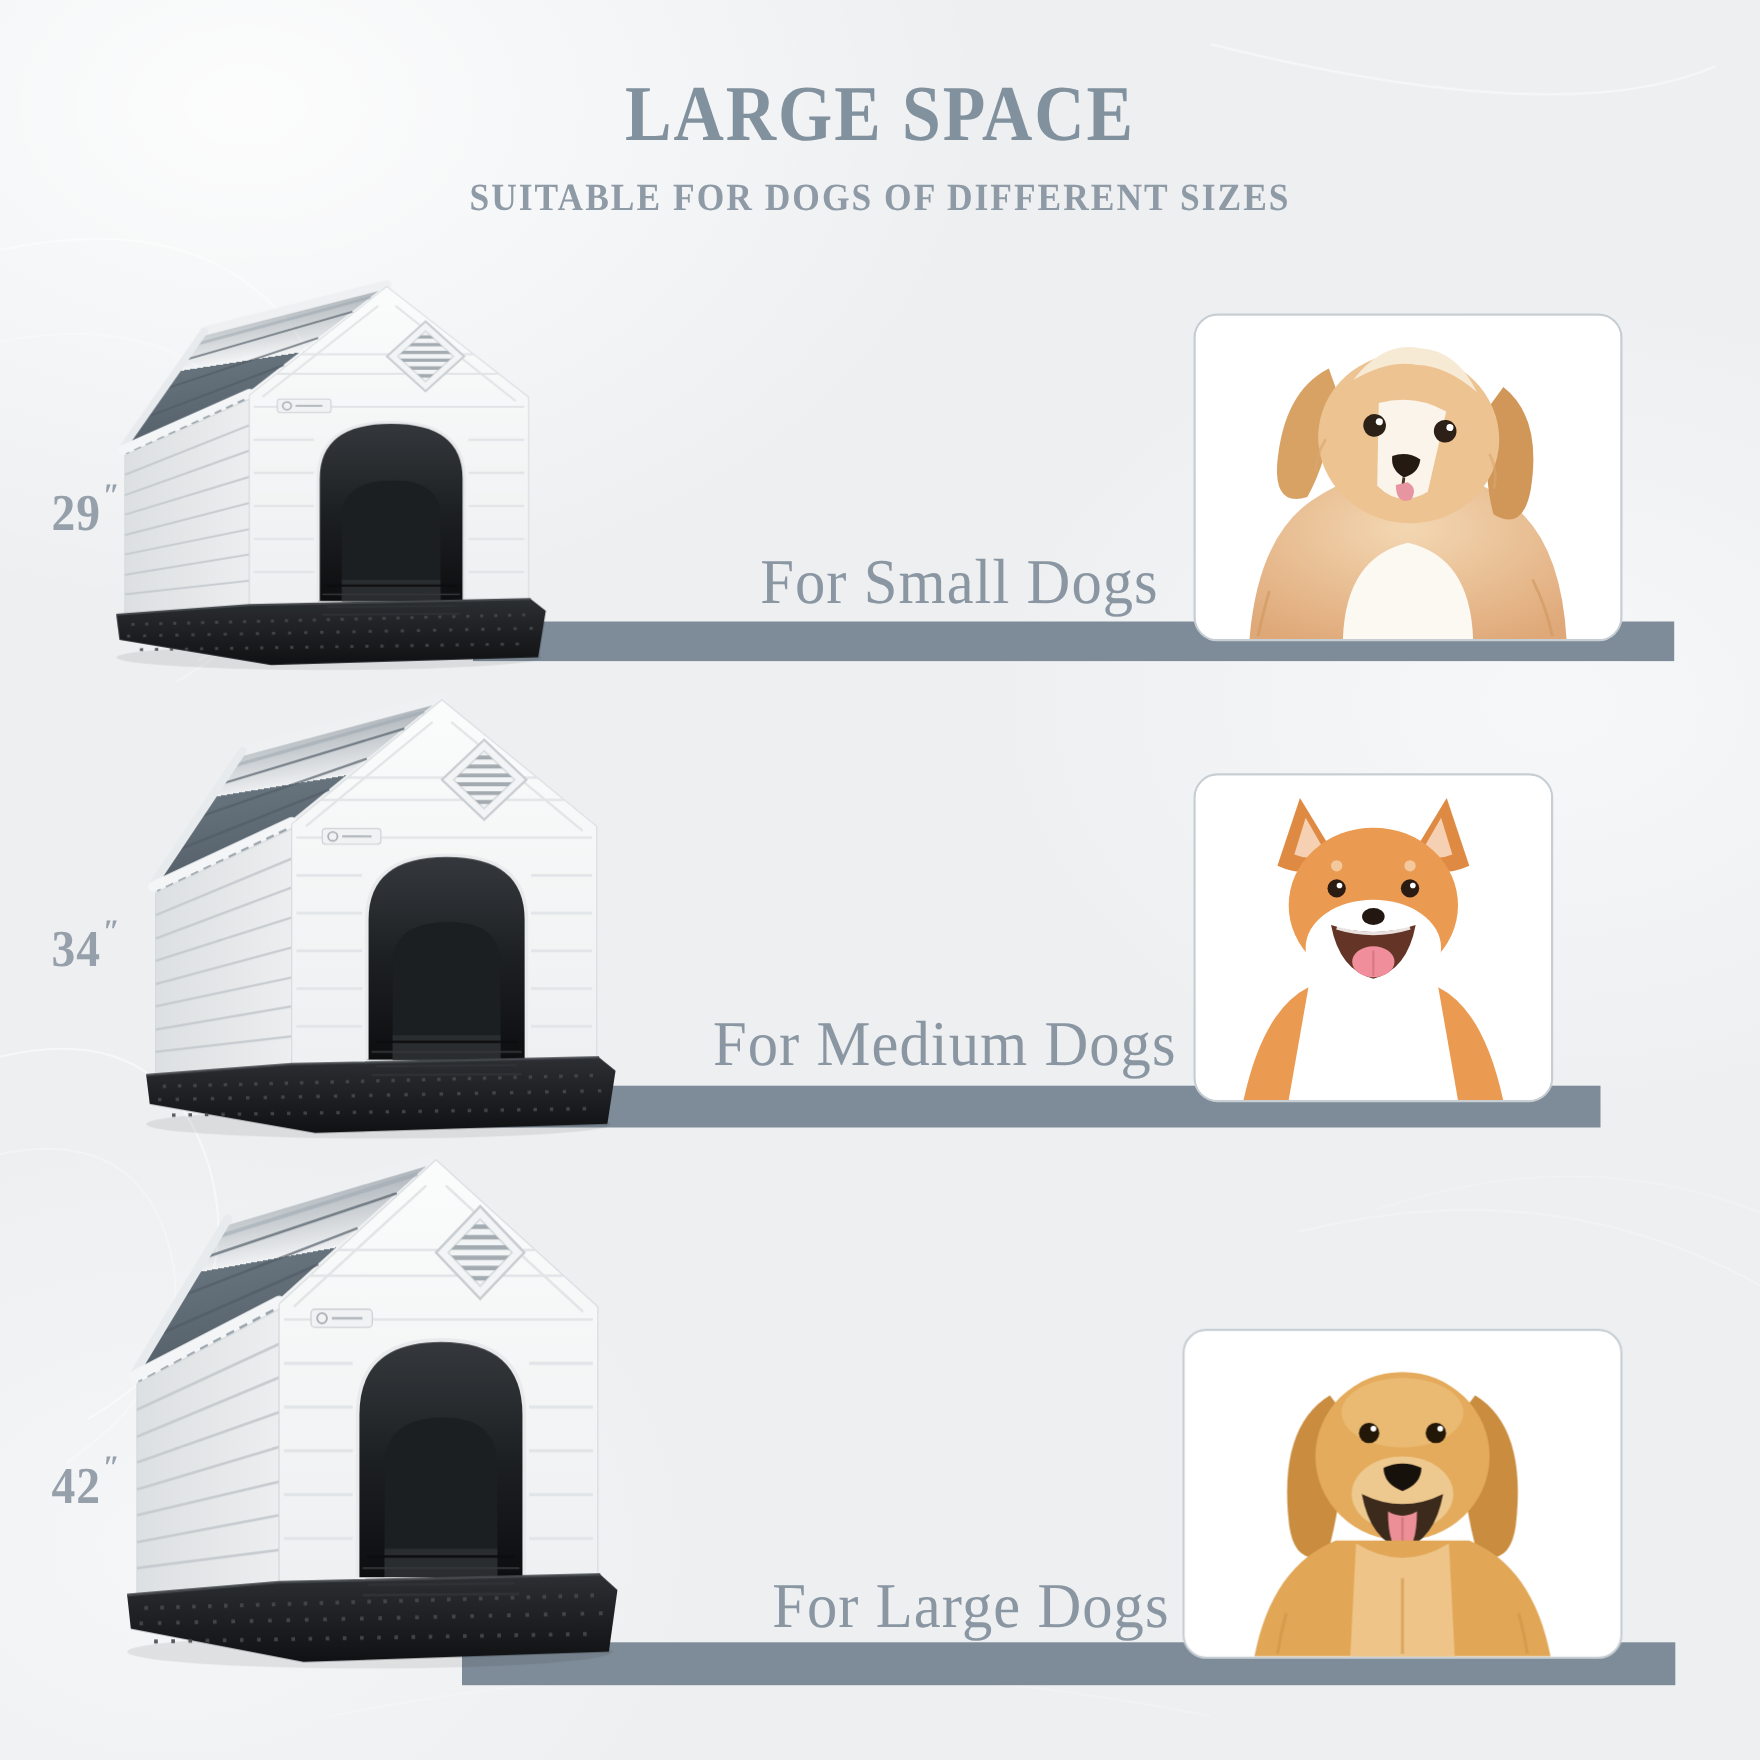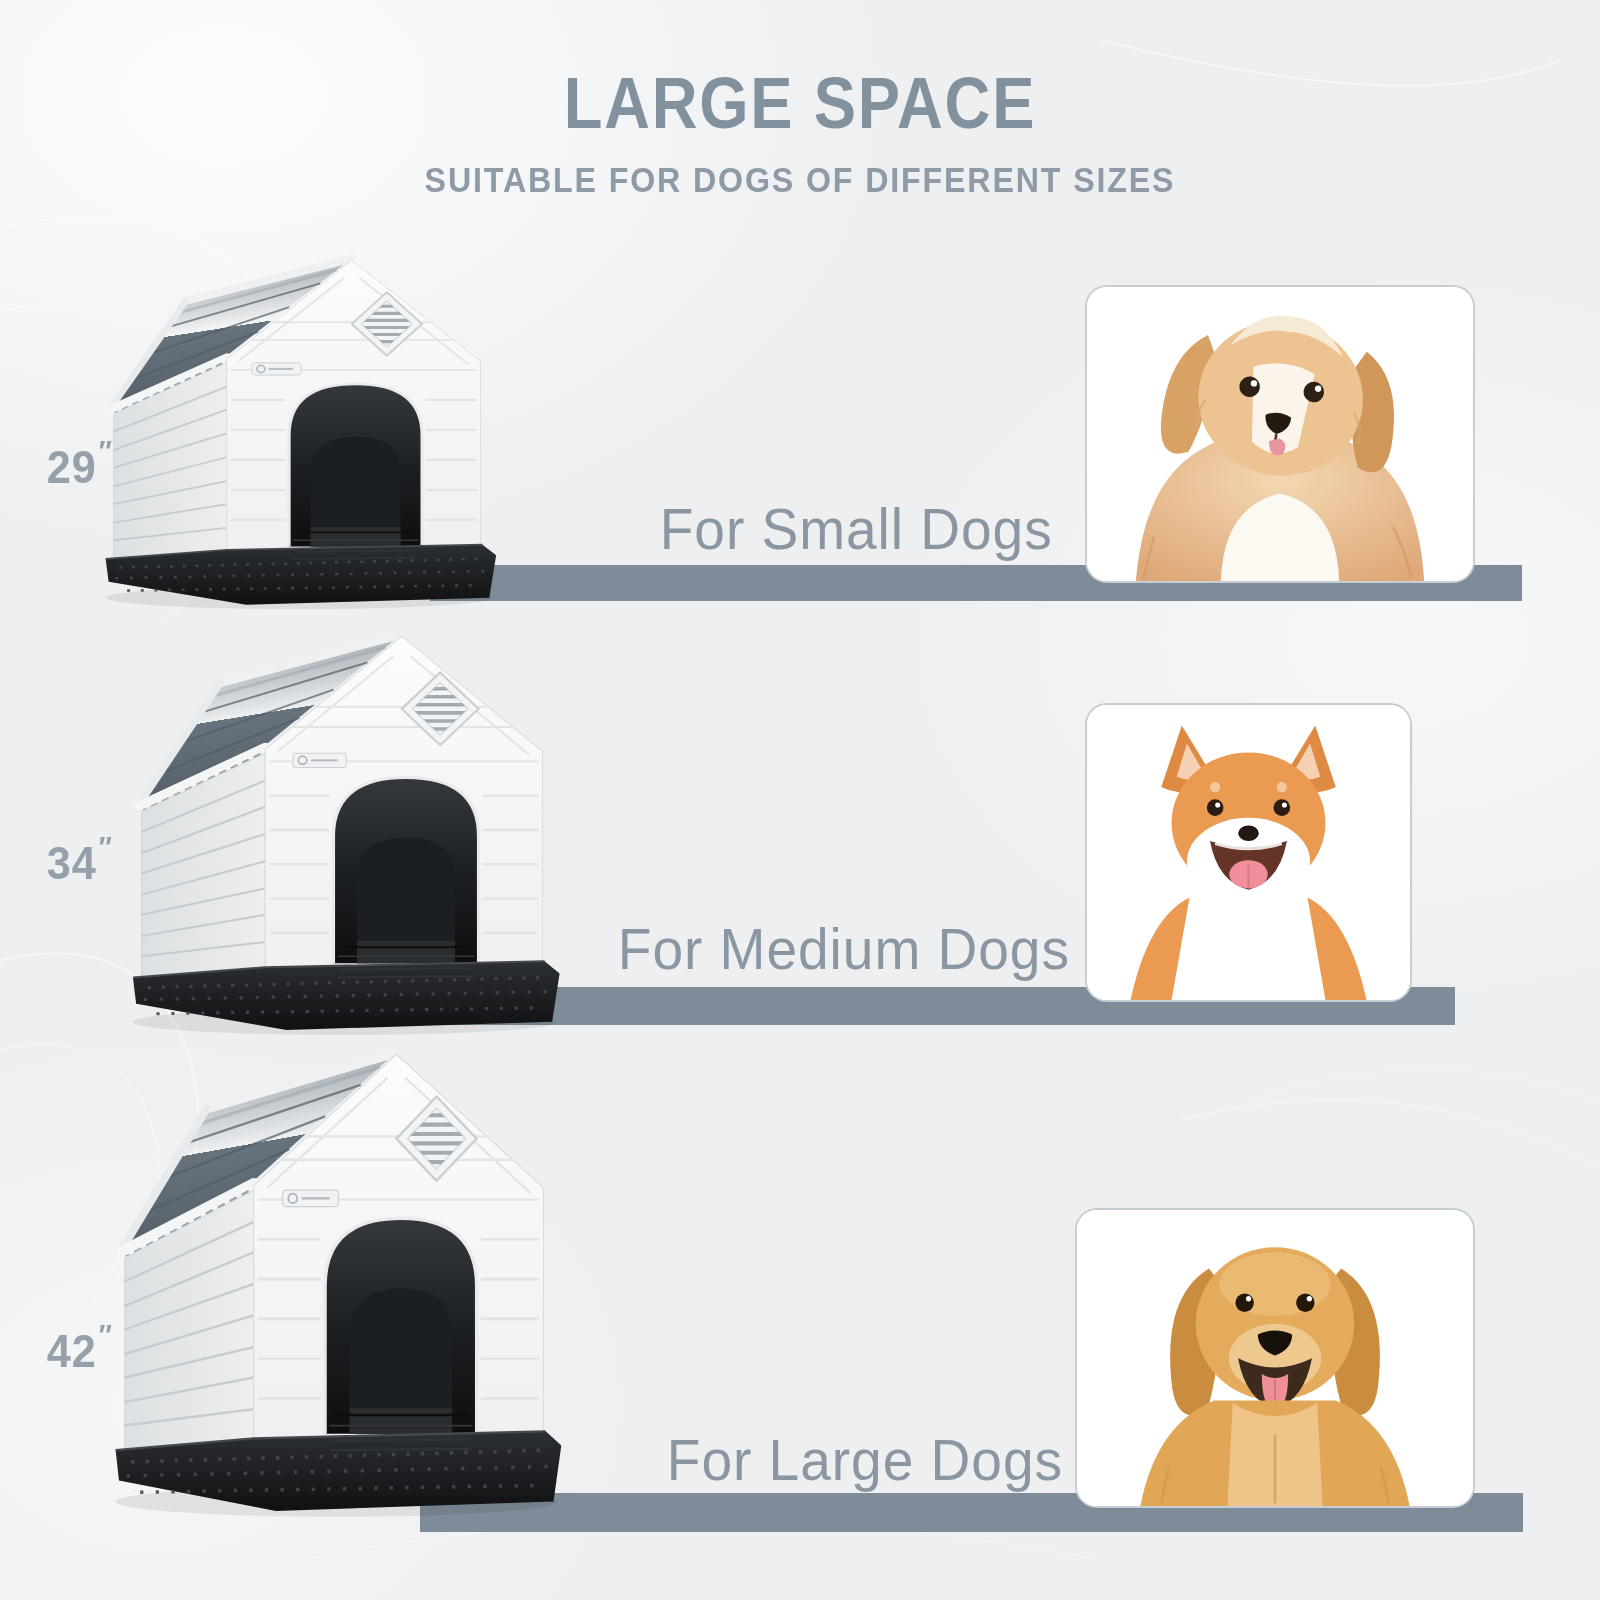--- a/index.html
+++ b/index.html
@@ -1,18 +1,18 @@
 <!DOCTYPE html>
 <html style="--accent-bar: #7e8c99; --title-text: #82919e; --subtitle-text: #8e9aa6; --label-text: #8a97a3; --size-text: #95a0ab; --background: #edeff1; --card-background: #ffffff; --house-roof: #6a7680; --house-body: #f6f7f8; --house-base: #17191b;"><head>
 <meta charset="utf-8">
 <style>
   html,body{margin:0;padding:0;background:#e4e7e9;}
   #stage{
     position:relative;width:1600px;height:1600px;overflow:hidden;
-    font-family:Liberation Sans, sans-serif;
+    font-family:Liberation Serif, serif;
     background:
       radial-gradient(1100px 750px at 14% 6%, rgba(255,255,255,.85), rgba(255,255,255,0) 62%),
       radial-gradient(900px 650px at 88% 40%, rgba(250,251,252,.7), rgba(250,251,252,0) 58%),
       radial-gradient(900px 700px at 10% 88%, rgba(250,251,252,.6), rgba(250,251,252,0) 55%),
       #edeff1;
   }
   svg{display:block}
   .bg-swirls{position:absolute;inset:0;z-index:0;pointer-events:none}
 
   .page-title{

